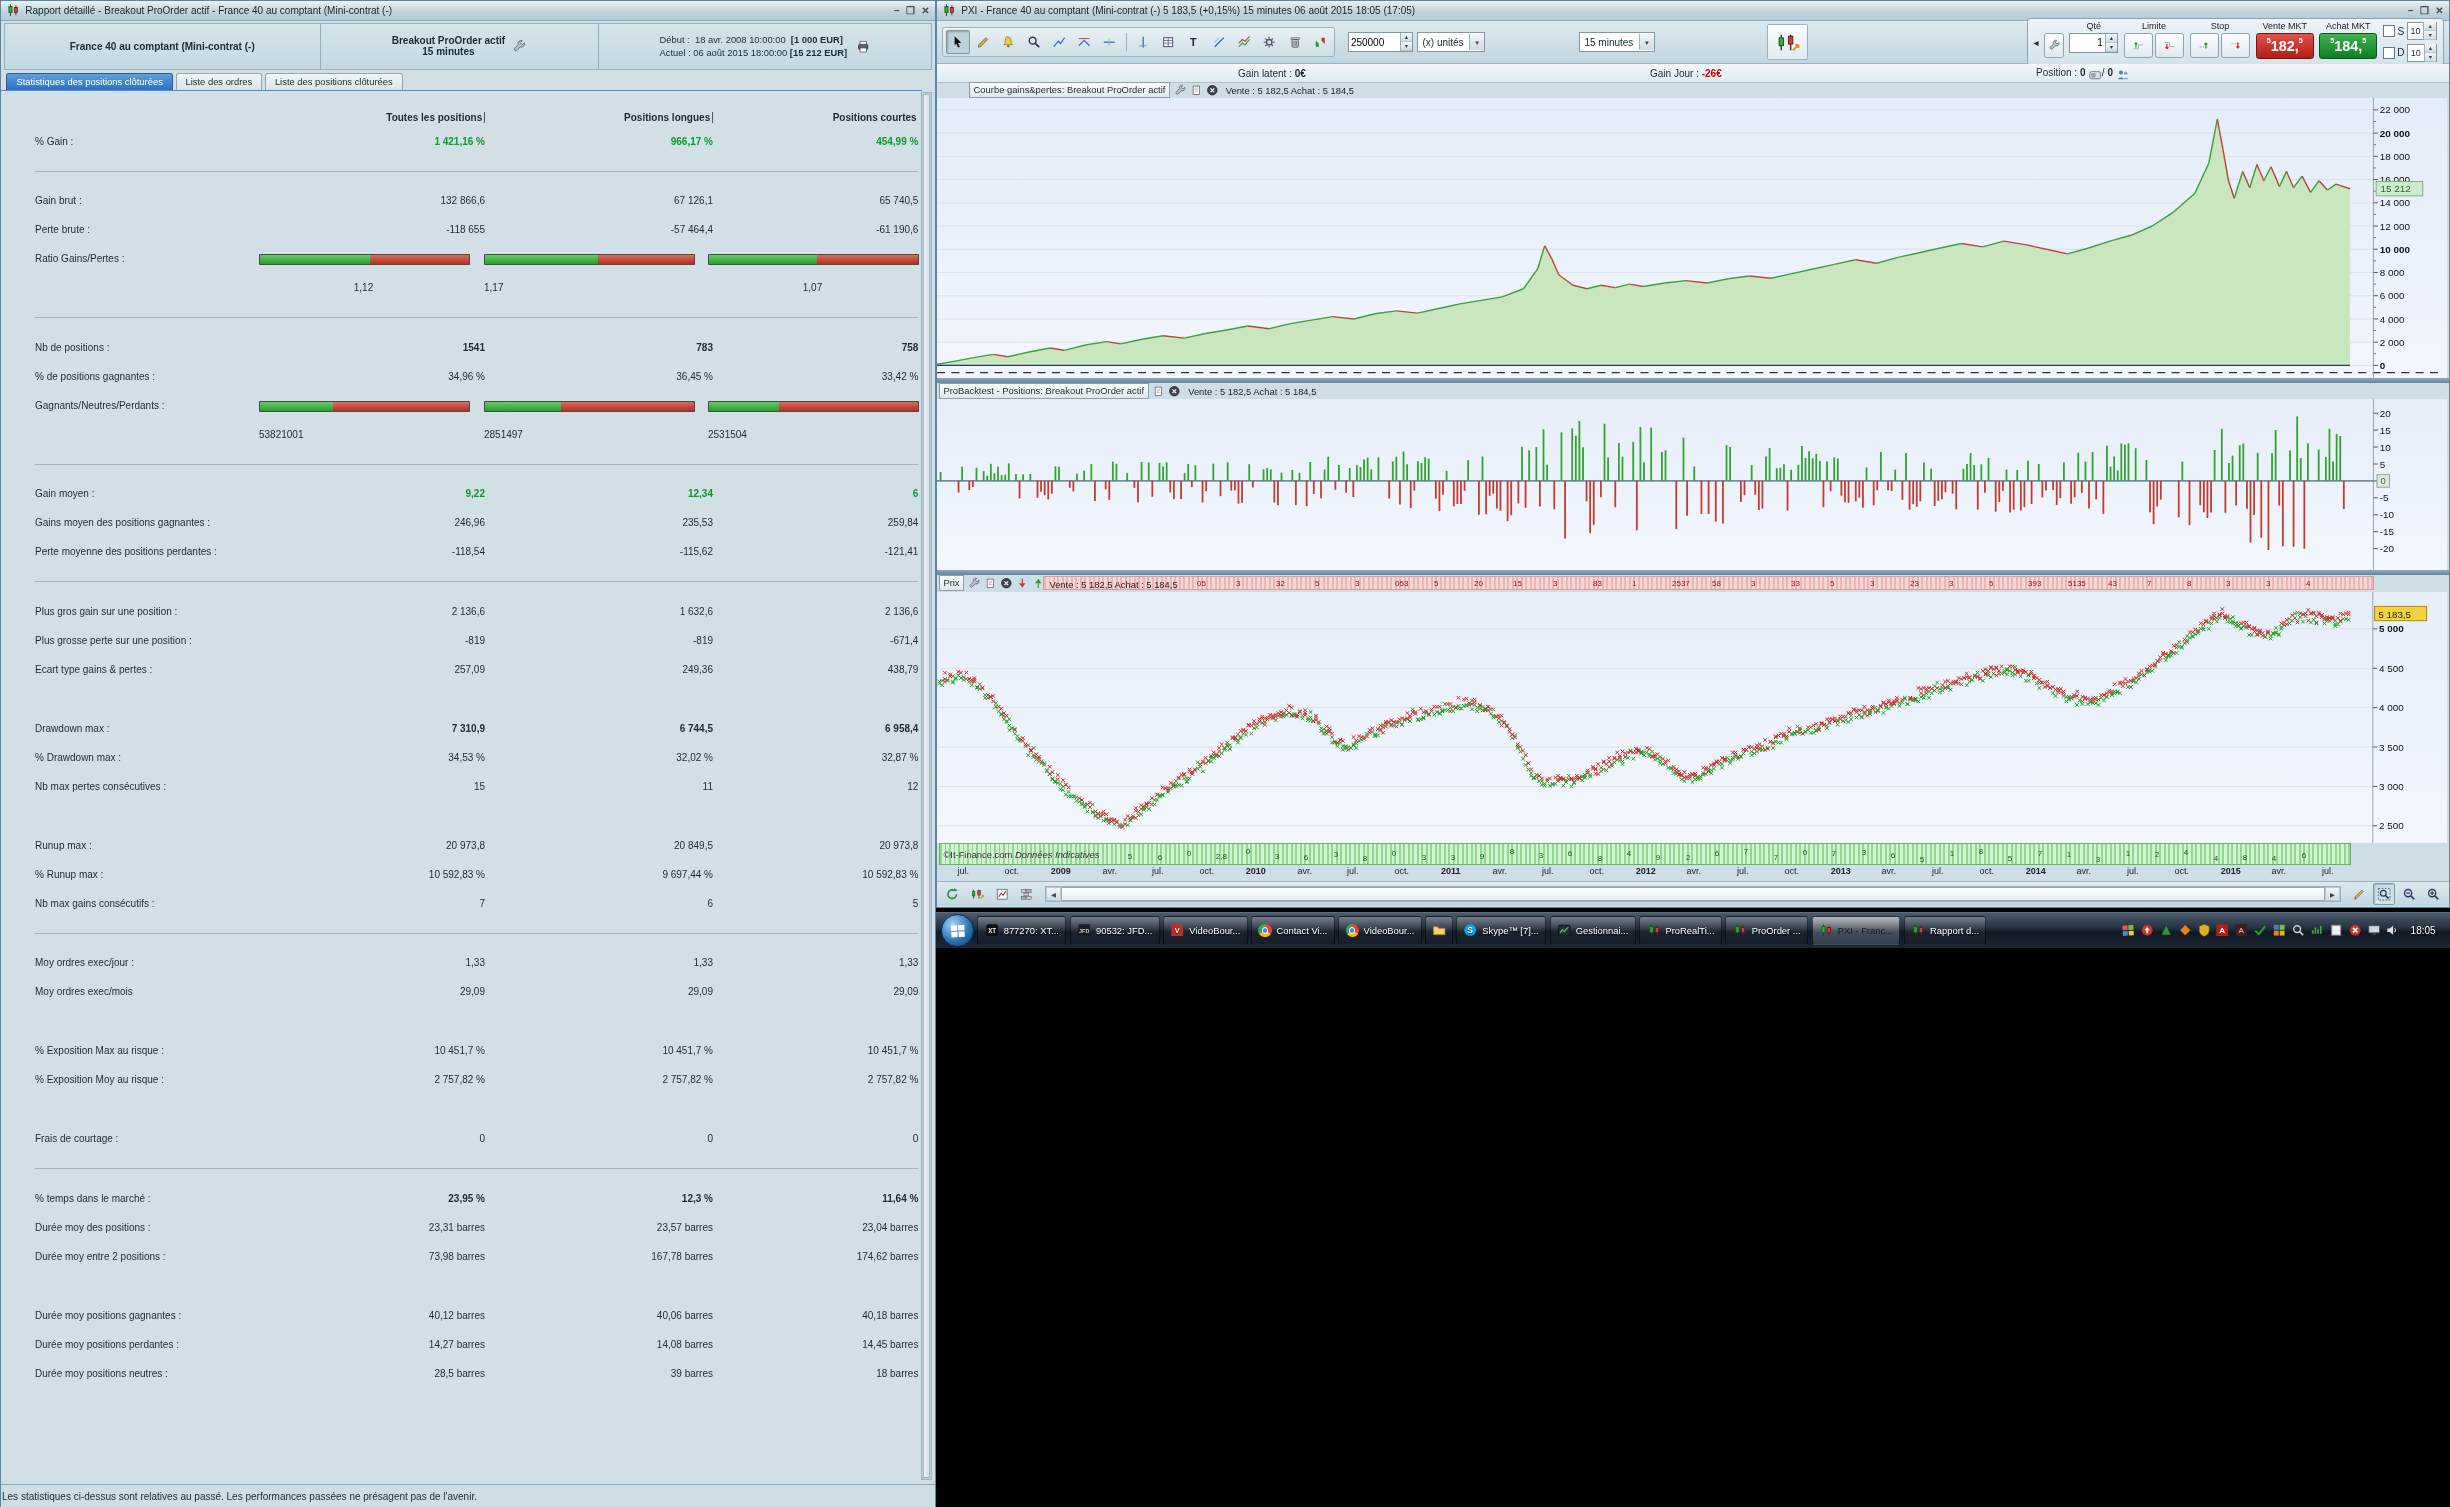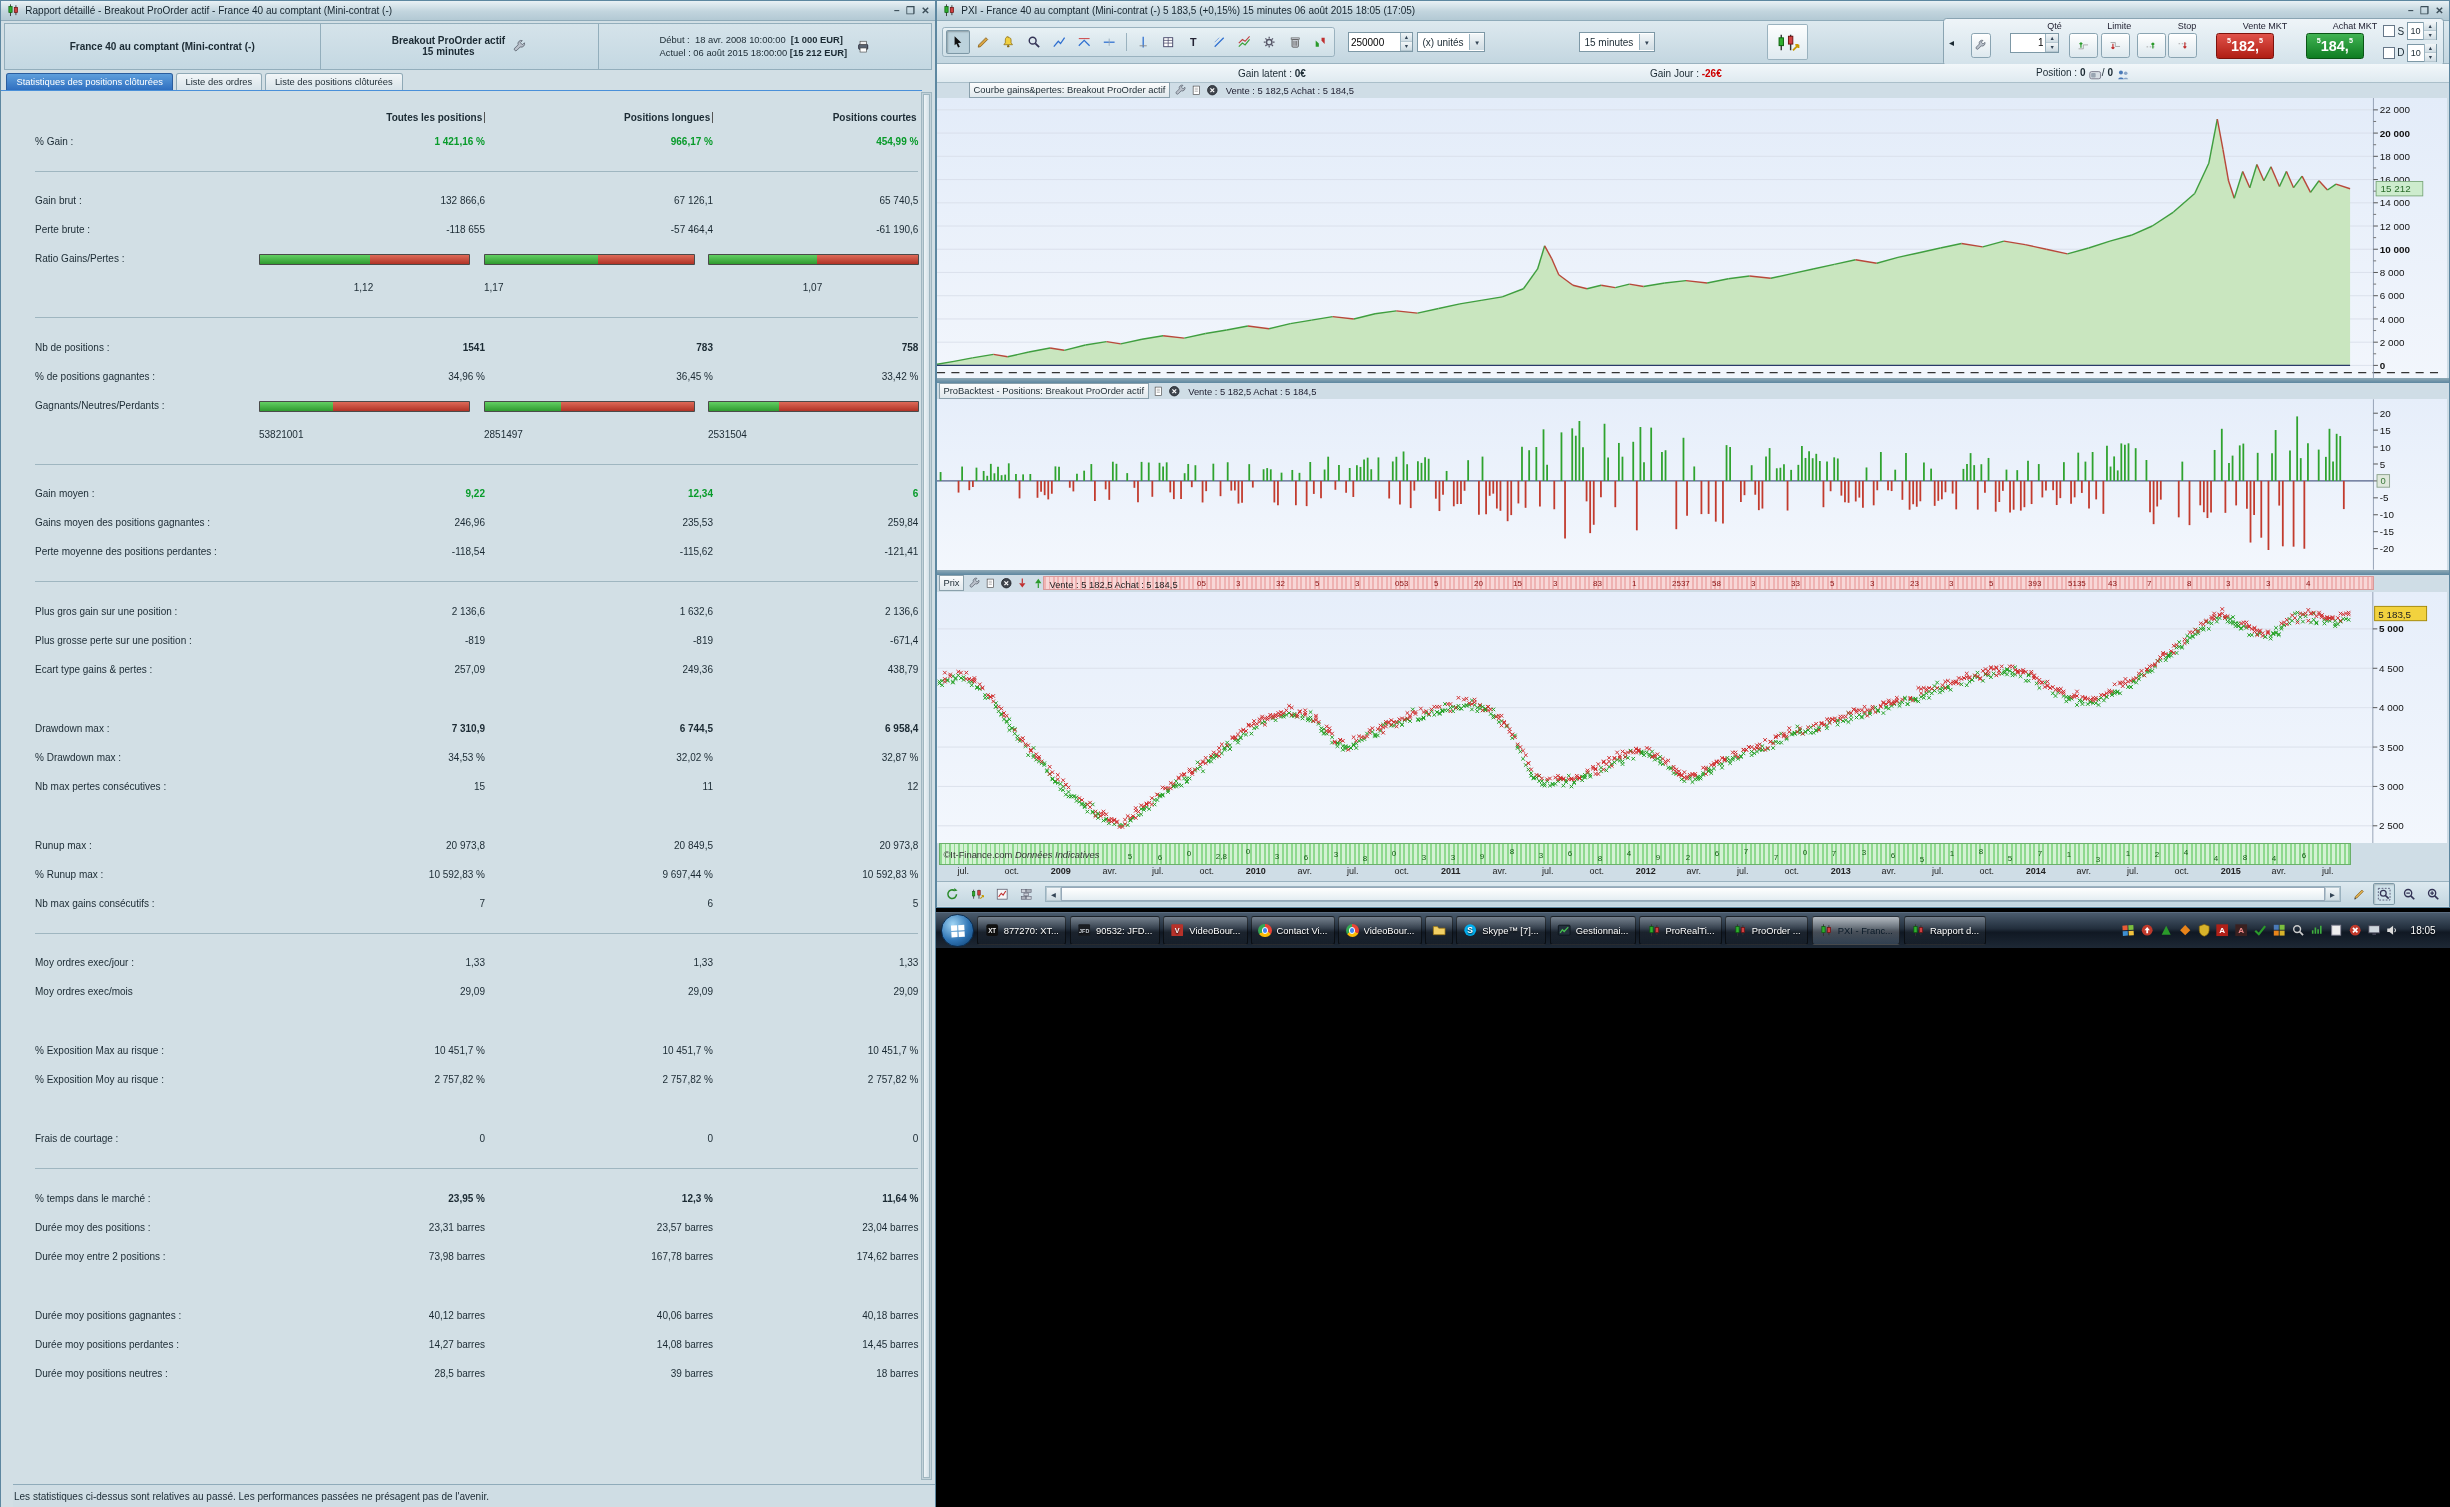--- a/index.html
+++ b/index.html
@@ -42,21 +42,21 @@
   .sep-row i{position:absolute;left:34px;right:3.6px;top:14.4px;border-top:0.9px solid #9fb6c0;}
   .gap-row{height:30px;}
   .hdr-row{position:relative;height:24px;font-weight:bold;}
   .hdr-row .sv{border-right:0.9px solid #555;padding-right:1.8px;}
   .hdr-row .sv.c3{border-right:none;}
   .barbox{position:absolute;top:9px;height:9px;border:0.9px solid #4a4a4a;border-radius:0.9px;overflow:hidden;display:flex;}
   .barbox .g{background:linear-gradient(#63cf63,#2f9a2f);height:100%;}
   .barbox .r{background:linear-gradient(#de6a58,#b03326);height:100%;flex:1;}
   .b1{left:258px;width:209px;} .b2{left:483px;width:209px;} .b3{left:707px;width:209px;}
   .trip{position:absolute;top:8px;display:flex;justify-content:flex-start;}
-  #lw-footer{position:absolute;left:12px;right:0;bottom:0;height:23px;background:#cfdde4;border-top:0.9px solid #8fabba;
+  #lw-footer{position:absolute;left:0;right:0;bottom:0;height:23px;background:#cfdde4;border-top:0.9px solid #8fabba;
     display:flex;align-items:center;padding-left:1px;box-sizing:border-box;}
   #lw-scroll{position:absolute;right:2.7px;top:91px;bottom:27px;width:11.7px;background:#c2d2da;border:0.9px solid #9fb6c0;box-sizing:border-box;}
   #lw-scroll .thumb{position:absolute;left:0.9px;right:0.9px;top:0.9px;bottom:0.9px;background:linear-gradient(90deg,#eef4f7,#d4e1e8);border:0.9px solid #9fb6c0;}
 
   
   #rw{left:936px;top:0;width:1514px;height:908px;background:#cfdde6;}
   #rw-toolbar{position:absolute;left:0;top:20px;right:0;height:43px;background:linear-gradient(#dde9ef,#c3d6e0);
     border-bottom:0.9px solid #9ab2bf;display:flex;align-items:center;padding:0 5.4px;box-sizing:border-box;gap:12.6px;}
   #tools{display:flex;align-items:center;gap:1.8px;padding:2.7px;border:0.9px solid #9ab2bf;border-radius:2.7px;background:linear-gradient(#e8f1f5,#cfdfe7);}
   .toolbtn{width:21.5px;height:21.5px;display:flex;align-items:center;justify-content:center;border:0.9px solid transparent;border-radius:1.8px;}
@@ -67,21 +67,21 @@
   .spinarrows{display:flex;flex-direction:column;width:11.7px;border-left:0.9px solid #9ab2bf;}
   .spinarrows span{height:8px;font-size:5.4px;line-height:8px;text-align:center;background:linear-gradient(#f2f6f8,#cfdce3);border-bottom:0.9px solid #b7c8d1;color:#345;}
   .dropdown{display:flex;align-items:center;border:0.9px solid #7d98a6;background:#fff;height:18px;padding-left:4.5px;gap:5.4px;}
   .dropdown .dd-arrow{width:14.4px;height:16px;background:linear-gradient(#f2f6f8,#cfdce3);border-left:0.9px solid #9ab2bf;
     display:flex;align-items:center;justify-content:center;font-size:6.3px;color:#345;}
   #chartstyle-btn{width:39px;height:34px;border:0.9px solid #9ab2bf;border-radius:1.8px;background:linear-gradient(#fdfefe,#dfeaf0);
     display:flex;align-items:center;justify-content:center;}
   #trade-panel{margin-left:auto;display:flex;align-items:stretch;gap:5.4px;border:0.9px solid #8aa4b2;border-radius:3.6px;
     background:linear-gradient(#eef4f8,#d3e2ea);padding:1.8px 5.4px;}
   .tp-col{display:flex;flex-direction:column;align-items:center;justify-content:flex-start;}
-  .tp-lab{font-size:9px;color:#223;height:11.7px;margin-left:40px;}
+  .tp-lab{font-size:9px;color:#223;height:11.7px;}
   .tp-btns{display:flex;gap:2.7px;}
   .obtn{width:27px;height:23px;border:0.9px solid #8aa4b2;border-radius:2.7px;background:linear-gradient(#ffffff,#dde8ee);
     display:flex;align-items:center;justify-content:center;}
   .mktbtn{width:56px;height:24px;border-radius:2.7px;color:#fff;display:flex;align-items:center;justify-content:center;font-weight:bold;}
   .mktbtn .sm{font-size:7.2px;align-self:flex-start;margin-top:2.7px;}
   .mktbtn .big{font-size:14.4px;letter-spacing:0;}
   #vente-btn{background:linear-gradient(#e0524a,#b01e14);border:0.9px solid #7d120c;}
   #achat-btn{background:linear-gradient(#41b353,#0f7d22);border:0.9px solid #0a5516;}
   .sd-row{display:flex;align-items:center;gap:2.7px;height:20px;}
   .sd-row .cb{width:10px;height:10px;border:0.9px solid #678;background:#fff;}

